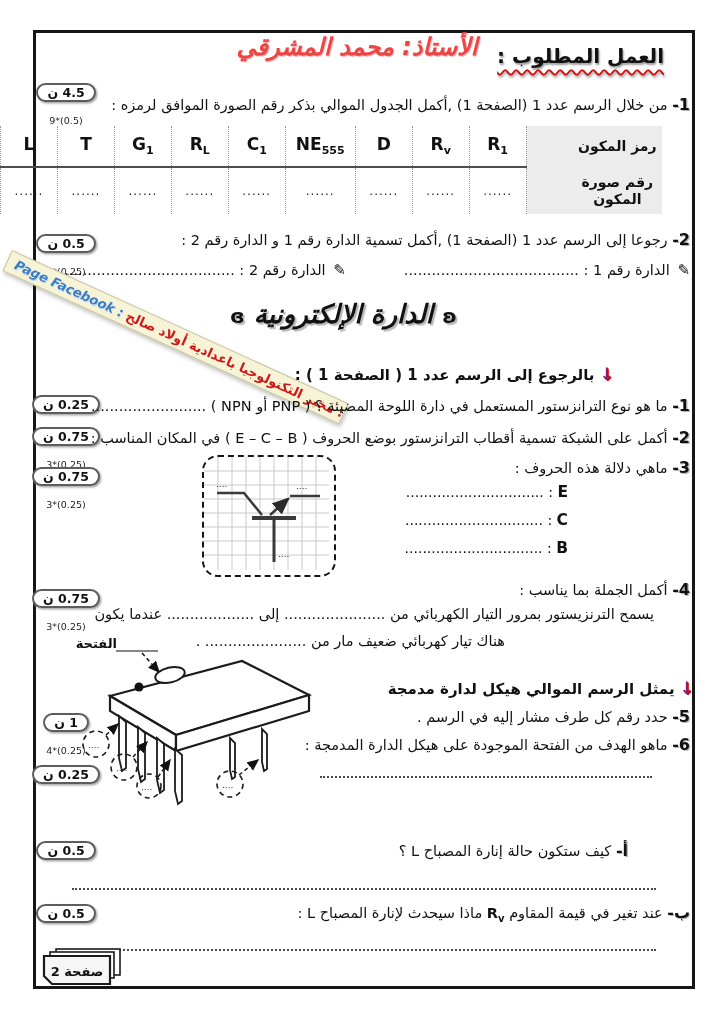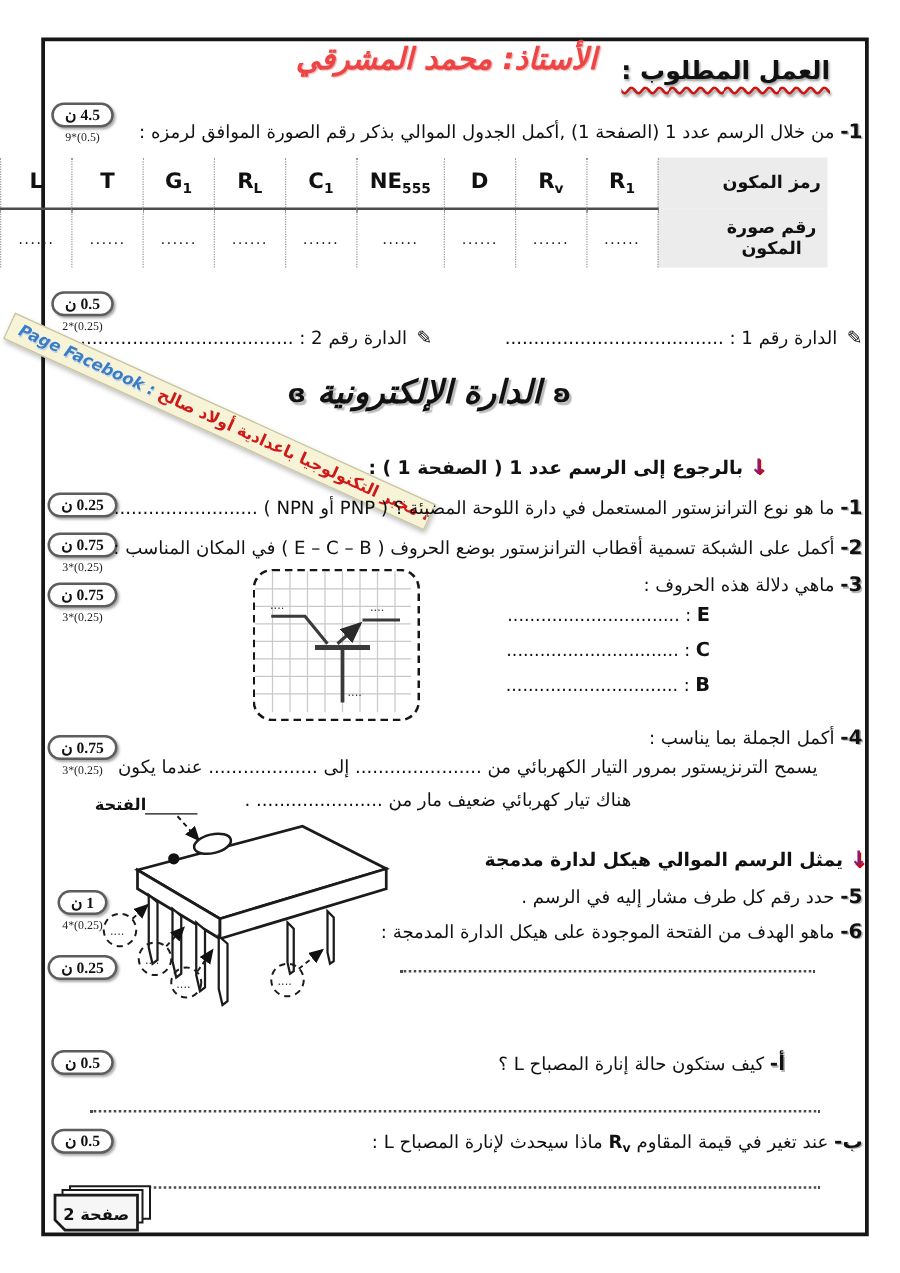--- a/index.html
+++ b/index.html
@@ -9,25 +9,25 @@
   #frame{left:33px;top:30px;width:656px;height:953px;border:3px solid #161616;}
 
   
   #teacher{left:232px;top:33px;width:250px;text-align:center;font-size:24px;font-weight:bold;
            font-style:italic;color:#ef4444;text-shadow:1px 1px 1px #e8b0b0;direction:rtl;}
   #worktitle{top:44px;right:56px;font-size:20px;font-weight:800;direction:rtl;
              text-shadow:1px 2px 2px #9a9a9a;
              text-decoration:underline wavy #cf1313 2px;text-underline-offset:6px;}
 
   
-  .badge{width:76px;text-align:center;font-family:Liberation Serif, serif;}
+  .badge{width:76px;text-align:center;}
   .pill{display:inline-block;border:2px solid #5d5d5d;border-radius:12px;background:#fff;
         padding:0 9px;font-size:12.5px;font-weight:bold;direction:rtl;
         box-shadow:1.5px 1.5px 2px #aaa;white-space:nowrap;}
-  .bdetail{display:block;font-size:9.5px;color:#222;margin-top:4px;text-align:center;}
+  .bdetail{display:block;font-size:9.5px;color:#222;margin-top:13px;text-align:center;}
 
   
   .qline{direction:rtl;text-align:right;font-size:14.5px;line-height:1.3;white-space:nowrap;}
   .qnum{font-weight:bold;font-size:16px;text-shadow:1.2px 1.2px 0 #b5b5b5;}
   .spaced{font-weight:bold;letter-spacing:1.5px;font-size:15px;}
   .arrow-bullet{color:#8d1b6c;font-weight:bold;font-size:17px;text-shadow:1px 1px 0 #d00;}
   .pen{font-size:15px;margin-left:3px;}
   .hand{font-family:"DejaVu Serif",serif;font-style:italic;font-size:17px;font-weight:bold;}
 
   
@@ -143,20 +143,24 @@
         <td class="dotcell">......</td>
         <td class="dotcell">......</td>
         <td class="dotcell">......</td>
         <td class="dotcell">......</td>
         <td class="dotcell">......</td>
       </tr>
     </tbody>
       </table>
   </div>
 
+  <div class="abs qline" style="top:230px;right:30px">
+    <span class="qnum">2-</span>
+    <span>رجوعا إلى الرسم عدد 1 (الصفحة 1) ,أكمل تسمية الدارة رقم 1 و الدارة رقم 2 :</span>
+  </div>
   <div class="abs qline" style="top:261px;right:30px;width:635px;display:flex;justify-content:space-between">
     <span>
       <span class="pen">✎</span>
       <span>الدارة رقم 1 : ......................................</span>
     </span>
     <span>
       <span class="pen">✎</span>
       <span>الدارة رقم 2 : .......................................</span>
     </span>
   </div>

